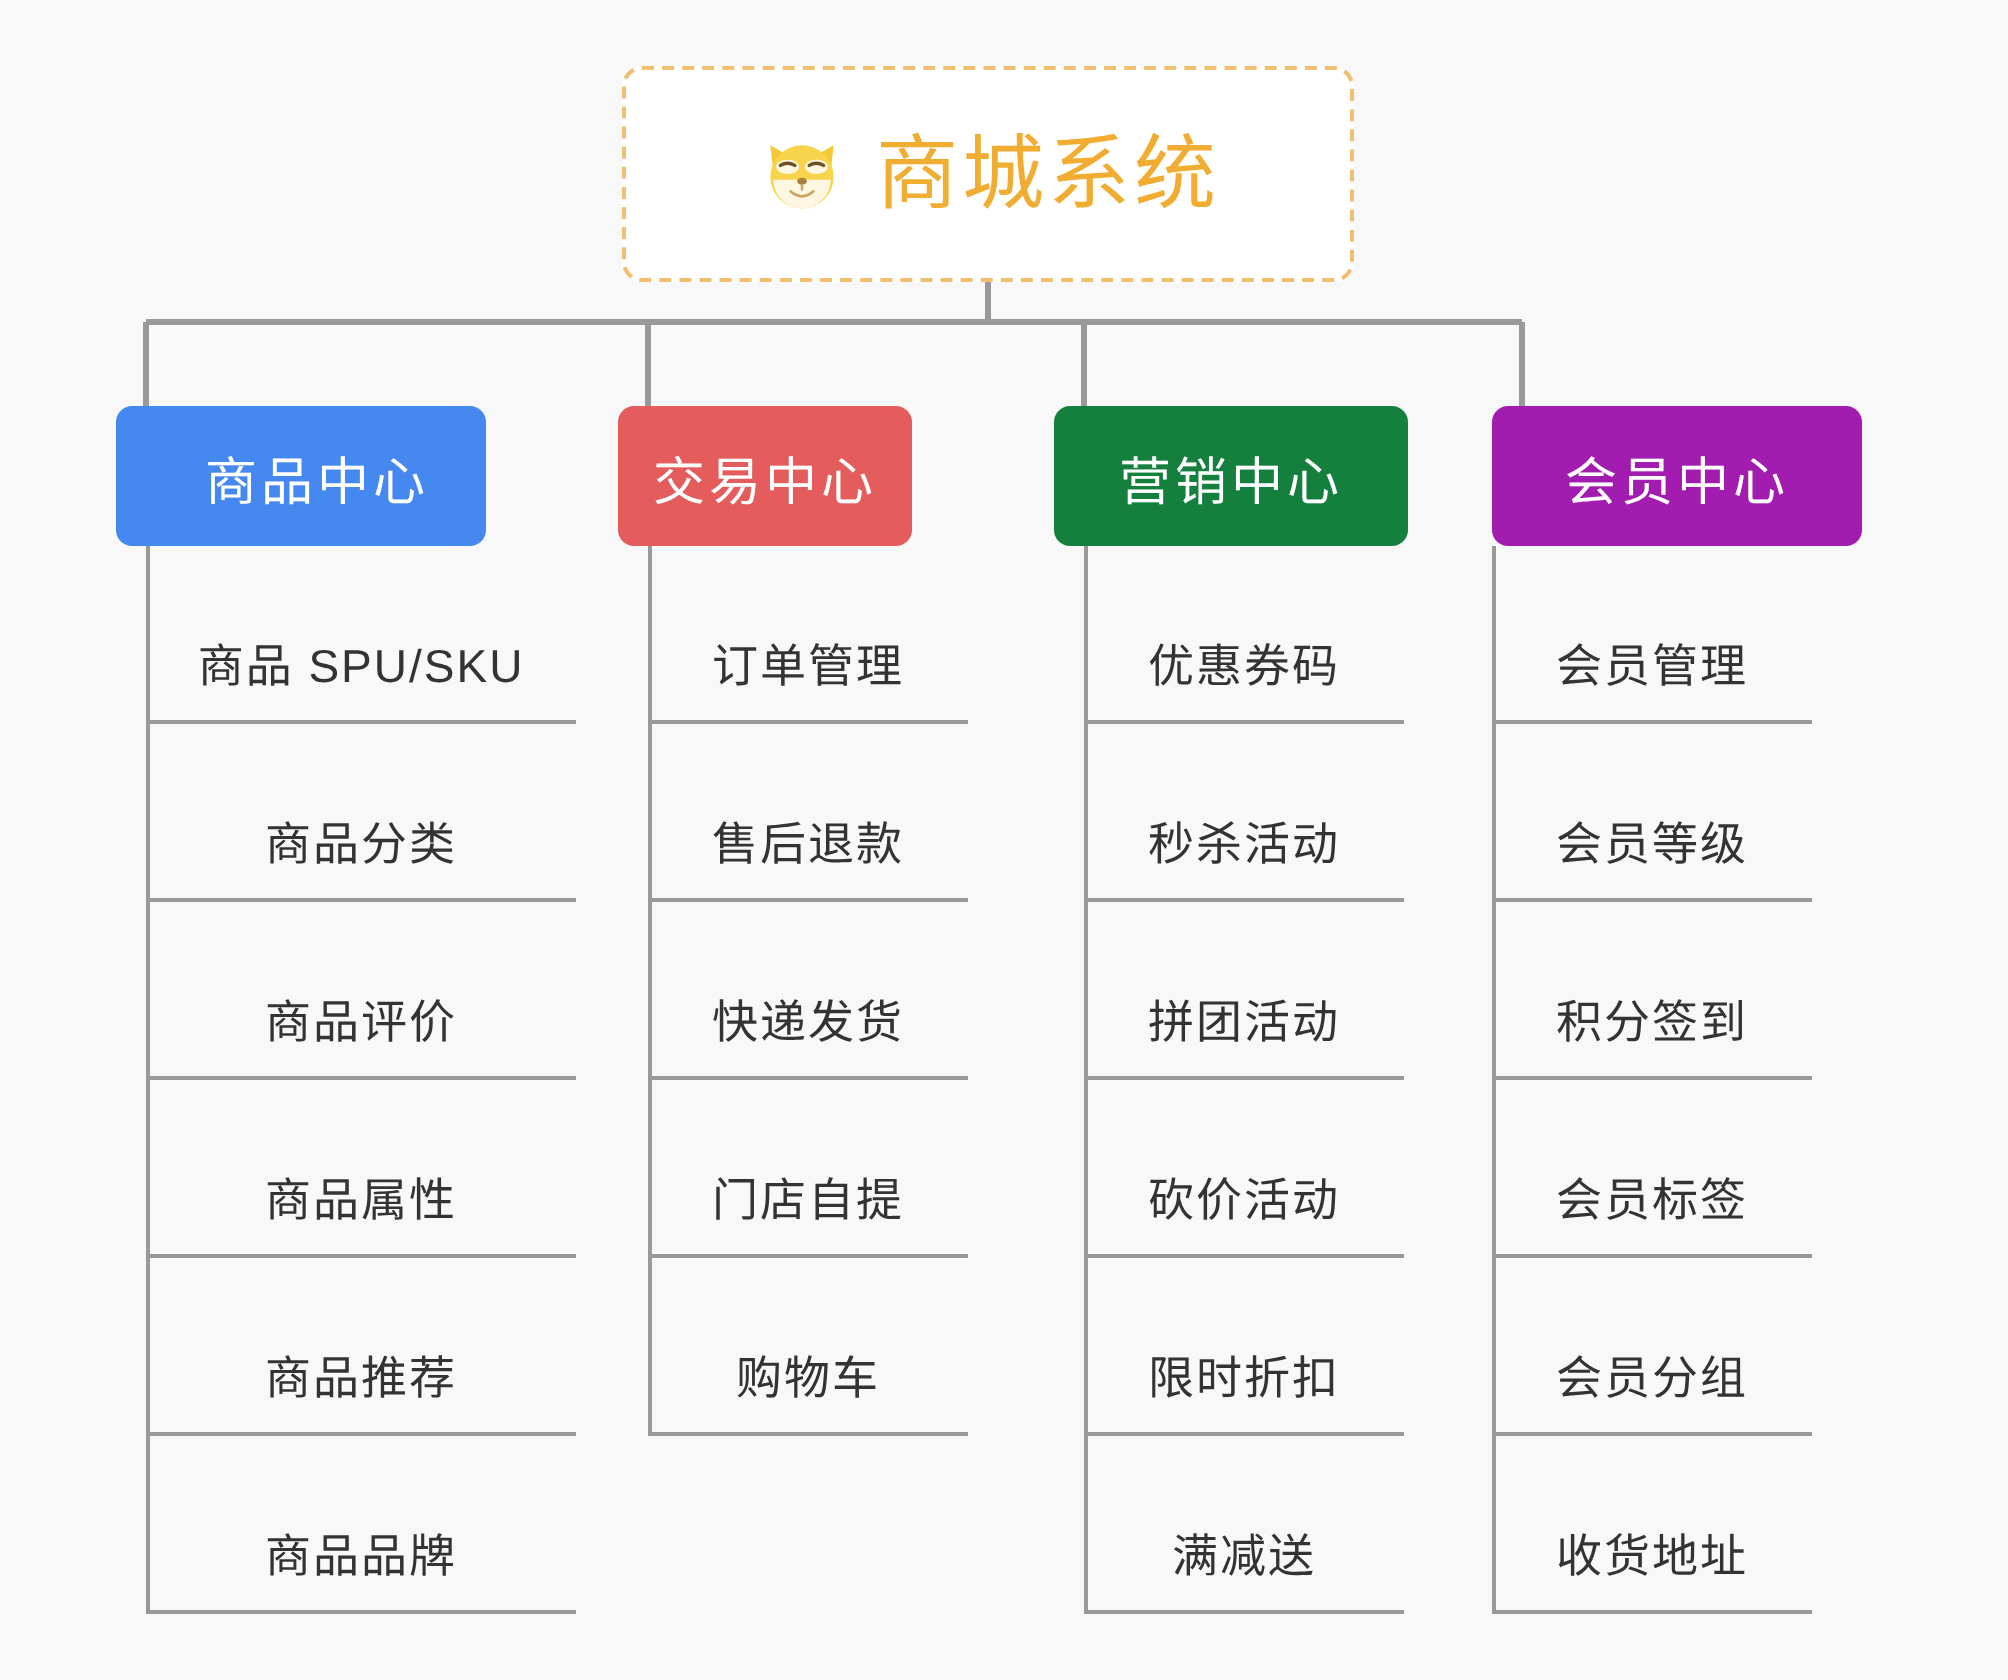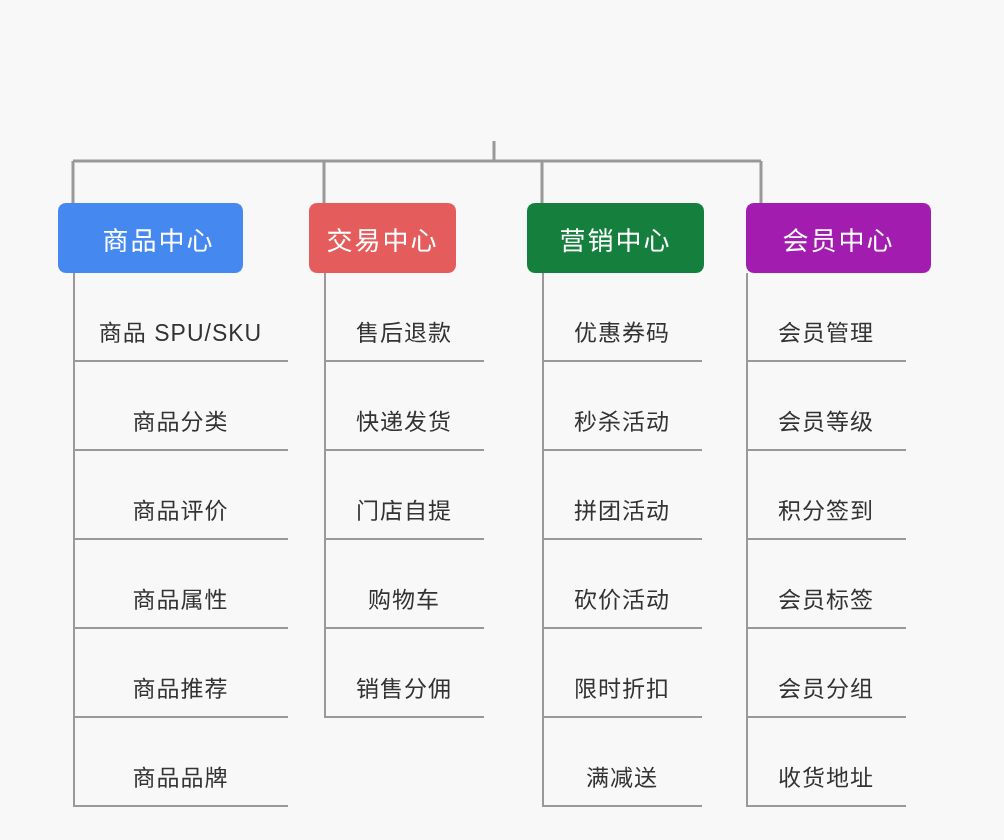--- a/index.html
+++ b/index.html
@@ -122,20 +122,45 @@
     <g id="connector-group" stroke="#999999" stroke-width="3" fill="none">
         <path d="M494 141 L494 161"></path>
         <path d="M73 161 L761 161"></path>
         <path d="M73 161 L73 203"></path>
         <path d="M324 161 L324 203"></path>
         <path d="M542 161 L542 203"></path>
         <path d="M761 161 L761 203"></path>
       </g>
   </svg>
 
+  <div class="root-node">
+    <div class="root-emoji">
+      <svg viewBox="0 0 64 64" width="46" height="46">
+
+        <path d="M10 12 L12 30 L24 20 Z" fill="#f5c935"></path>
+        <path d="M54 12 L52 30 L40 20 Z" fill="#f5c935"></path>
+
+        <ellipse cx="32" cy="34" rx="22" ry="22" fill="#f7d44c"></ellipse>
+
+        <path d="M12 36 a20 20 0 0 0 40 0 z" fill="#fdf6e0"></path>
+
+        <ellipse cx="22" cy="27" rx="8" ry="5" fill="#fdf6e0"></ellipse>
+        <ellipse cx="42" cy="27" rx="8" ry="5" fill="#fdf6e0"></ellipse>
+
+        <path d="M17 26 q5 -3 10 0" stroke="#6b5220" stroke-width="2.4" fill="none" stroke-linecap="round"></path>
+        <path d="M37 26 q5 -3 10 0" stroke="#6b5220" stroke-width="2.4" fill="none" stroke-linecap="round"></path>
+
+        <ellipse cx="32" cy="37" rx="3.4" ry="2.4" fill="#a8813a"></ellipse>
+
+        <path d="M32 40 L32 43" stroke="#c9a45c" stroke-width="1.6" stroke-linecap="round"></path>
+        <path d="M24 44 q8 7 16 0" stroke="#c9a45c" stroke-width="1.8" fill="none" stroke-linecap="round"></path>
+      </svg>
+    </div>
+    <div class="root-title">商城系统</div>
+  </div>
 
   <div id="columns-host">
       <div class="column" style="left: 58px; width: 185px;">
         <div class="cat-box" style="background: rgb(69, 136, 240); width: 185px; padding-left: 16px;">
           <span>商品中心</span>
         </div>
         <div class="leaf-list" style="width: 215px; margin-left: 15px;">
           <div class="leaf-item">
             <span class="leaf-label">商品 SPU/SKU</span>
           </div>
@@ -155,33 +180,33 @@
             <span class="leaf-label">商品品牌</span>
           </div>
         </div>
       </div>
       <div class="column" style="left: 309px; width: 185px;">
         <div class="cat-box" style="background: rgb(228, 92, 92); width: 147px;">
           <span>交易中心</span>
         </div>
         <div class="leaf-list" style="width: 160px; margin-left: 15px;">
           <div class="leaf-item">
+            <span class="leaf-label">订单管理</span>
+          </div>
+          <div class="leaf-item">
             <span class="leaf-label">售后退款</span>
           </div>
           <div class="leaf-item">
             <span class="leaf-label">快递发货</span>
           </div>
           <div class="leaf-item">
             <span class="leaf-label">门店自提</span>
           </div>
           <div class="leaf-item">
             <span class="leaf-label">购物车</span>
-          </div>
-          <div class="leaf-item">
-            <span class="leaf-label">销售分佣</span>
           </div>
         </div>
       </div>
       <div class="column" style="left: 527px; width: 185px;">
         <div class="cat-box" style="background: #15803d; width: 177px;">
           <span>营销中心</span>
         </div>
         <div class="leaf-list" style="width: 160px; margin-left: 15px;">
           <div class="leaf-item">
             <span class="leaf-label">优惠券码</span>

